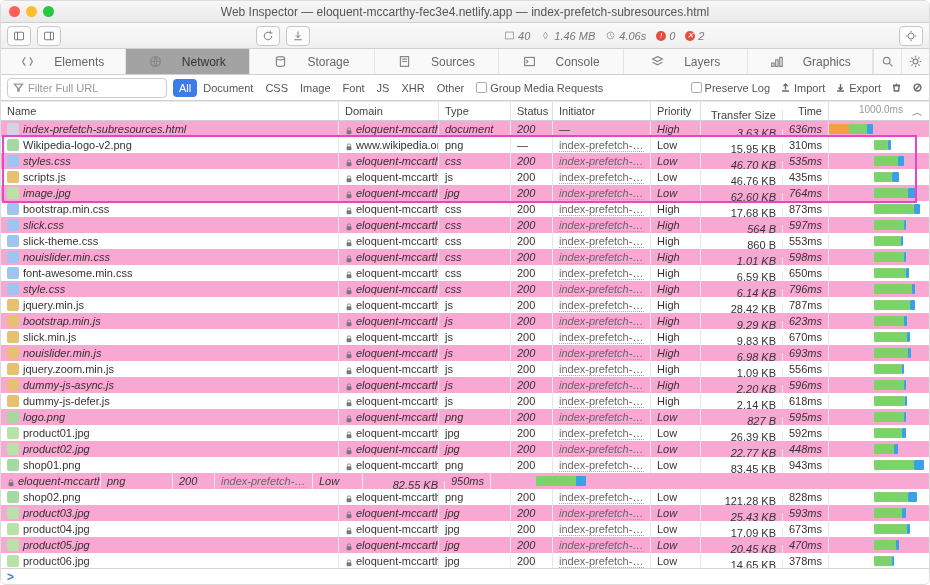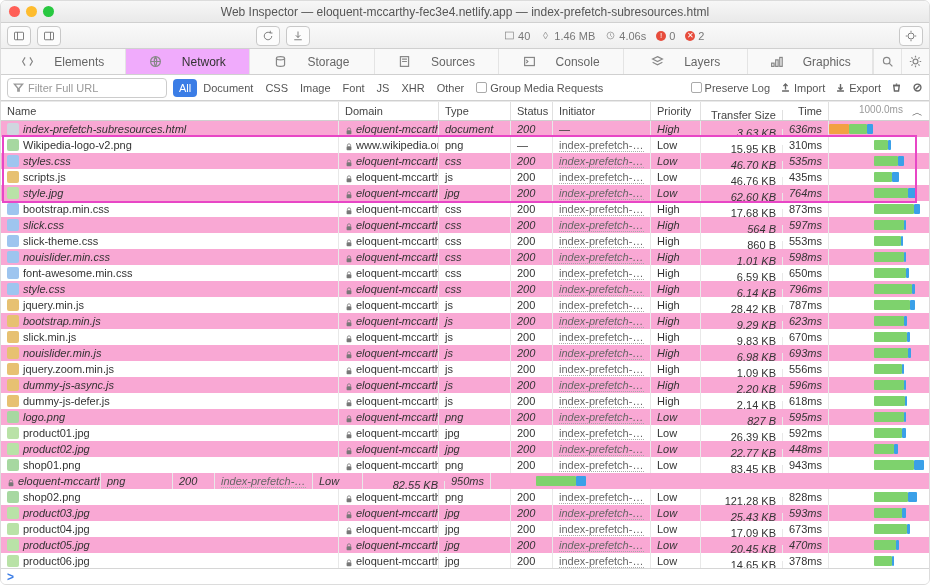--- a/index.html
+++ b/index.html
@@ -40,35 +40,35 @@
     display:flex; align-items:center; padding:0 6px;
     justify-content:space-between;
   }
   .tb-group { display:flex; align-items:center; gap:6px; }
   .tb-btn {
     border:1px solid #c8c8c8; border-radius:4px; background:#fcfcfc;
     height:20px; min-width:24px; display:flex; align-items:center; justify-content:center;
     font-size:11px; color:#555; padding:0 5px;
   }
   .tb-btn svg { width:12px; height:12px; stroke:#555; fill:none; }
-  .tb-stats { display:flex; gap:10px; color:#777; align-items:center; }
+  .tb-stats { display:flex; gap:10px; color:#777; align-items:center;font-style:italic; }
   .stat { display:flex; align-items:center; gap:3px; }
   .stat .dot { width:10px; height:10px; border-radius:50%; display:flex;align-items:center;justify-content:center;font-size:8px;color:#fff; }
   .stat .dot.red { background:#e74c3c; }
   
   .maintabs {
     height:26px; background:#f9f9f9; border-bottom:1px solid #d0d0d0;
     display:flex; align-items:stretch;
   }
   .maintab {
     flex:1; display:flex; align-items:center; justify-content:center; gap:20px;
     border-right:1px solid #e4e4e4; color:#666; font-size:12px;
   }
   .maintab:last-of-type { border-right:none; }
-  .maintab.active { background:#f0abfc; color:#333; }
+  .maintab.active { background:#a3a3a3; color:#333; }
   .maintab svg { width:13px; height:13px; stroke:#888; fill:none; stroke-width:1.5; }
   .mt-extra { width:28px; display:flex; align-items:center; justify-content:center; border-left:1px solid #e4e4e4; }
   .mt-extra svg { width:13px; height:13px; stroke:#888; fill:none; stroke-width:1.5; }
   
   .filterbar {
     height:26px; border-bottom:1px solid #d0d0d0;
     display:flex; align-items:center; padding:0 6px; gap:6px; background:#fff;
   }
   .filter-input {
     display:flex; align-items:center; border:1px solid #ccc; border-radius:4px;
@@ -499,21 +499,21 @@
         <span>435ms</span>
       </div>
       <div class="wf-cell">
         <div class="bar green" style="left:45px;width:18px"></div>
         <div class="bar blue" style="left:63px;width:7px"></div>
       </div>
     </div>
     <div class="row odd">
       <div class="cell w-name">
         <span class="ficon fi-jpg"></span>
-        <span>style.jpg</span>
+        <span>image.jpg</span>
       </div>
       <div class="cell w-domain">
         <span class="lock"><svg viewBox="0 0 10 10">
             <rect x="2" y="4" width="6" height="5" rx="1"></rect>
             <path d="M3 4V3a2 2 0 0 1 4 0v1" fill="none" stroke="#777" stroke-width="1"></path>
           </svg></span>
         <span>eloquent-mccarthy…</span>
       </div>
       <div class="cell w-type">
         <span>jpg</span>

